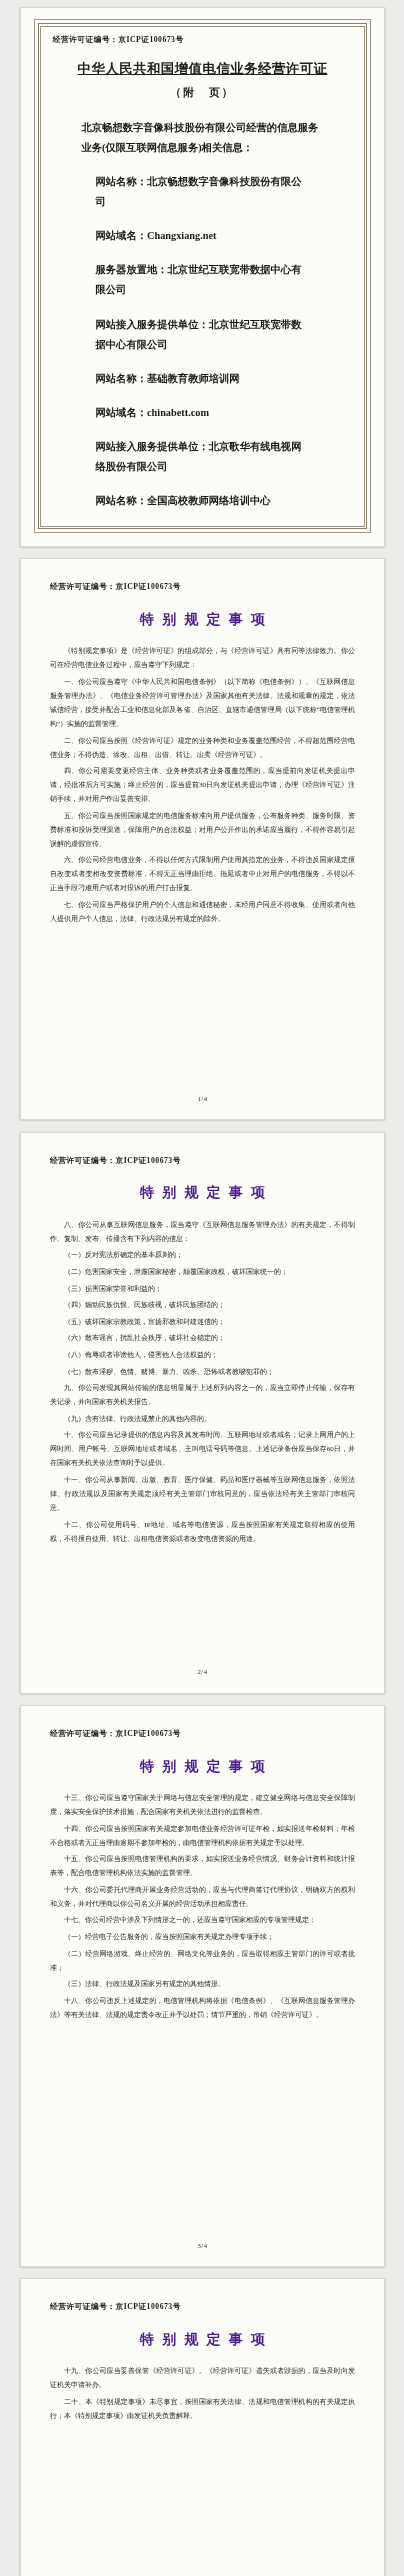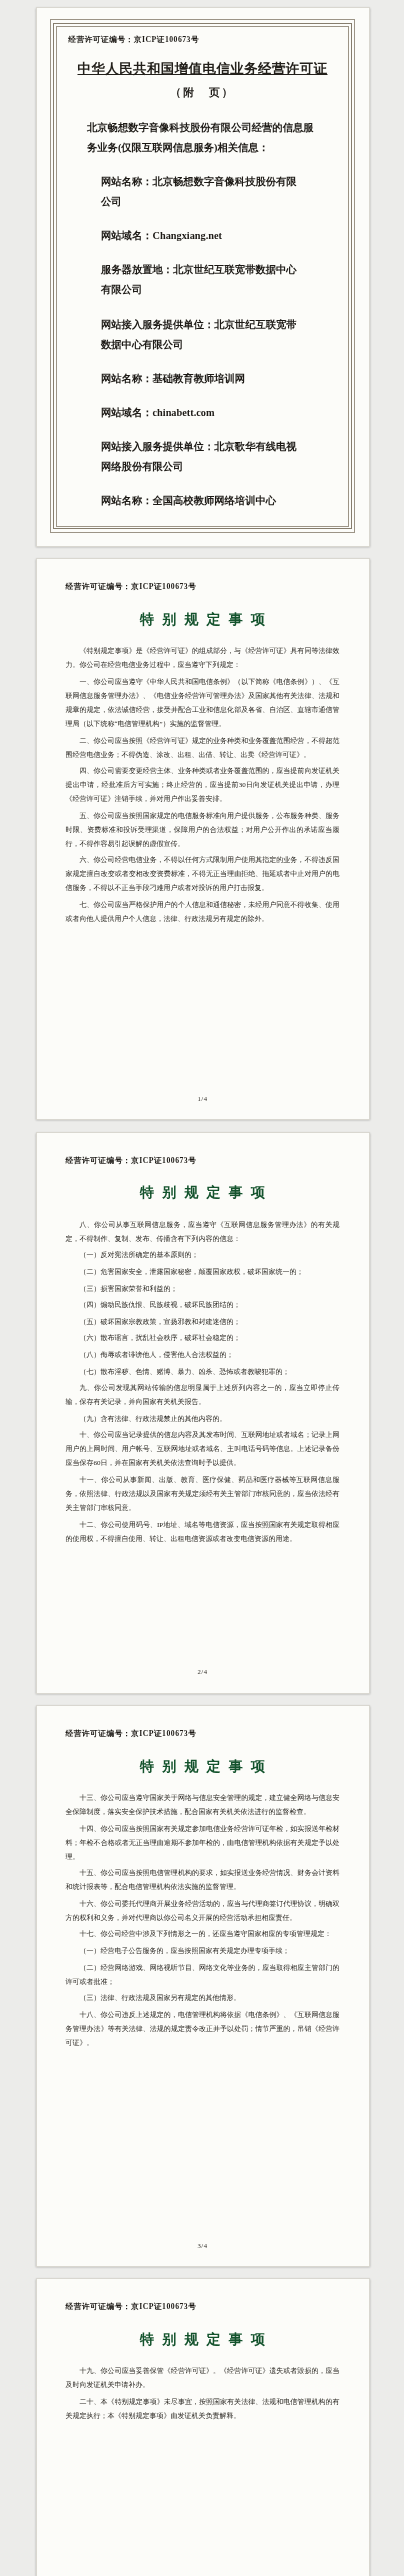--- a/index.html
+++ b/index.html
@@ -8,21 +8,21 @@
     background: #ececea;
     font-family: "Liberation Serif", "DejaVu Serif", serif;
   }
   .canvas {
     width: 405px;
     margin: 0 auto;
     padding: 7.2px 0 8.2px;
     box-sizing: border-box;
   }
   .page {
-    width: 334px;
+    width: 365px;
     margin: 0 auto 11.3px;
     background: #fcfcf9;
     border: 0.5px solid #d9d7d0;
     box-shadow: 0 0.5px 2.1px rgba(0,0,0,0.28);
     position: relative;
     box-sizing: border-box;
     color: #1d1a16;
   }
   .page:last-child { margin-bottom: 0; }
 
@@ -63,21 +63,21 @@
     text-decoration: underline;
   }
   .cover-subtitle {
     margin: 8.2px 0 17.5px;
     text-align: center;
     font-size: 10.8px;
     font-weight: bold;
     letter-spacing: 2.1px;
   }
   .cover-body {
-    padding: 0 30px;
+    padding: 0 40px;
     font-size: 10.3px;
     font-weight: bold;
     line-height: 1.95;
     word-break: break-all;
   }
   .cover-intro { margin: 0 0 3.1px; }
   .entry { margin: 14px; }
   .entries .entry:nth-child(4n+1):not(:first-child) { margin-top: 5.2px; }
 
   
@@ -87,21 +87,21 @@
     font-weight: bold;
     letter-spacing: 0.5px;
   }
   .prov-title {
     margin: 18.5px 0 15.5px;
     text-align: center;
     font-size: 14px;
     font-weight: bold;
     letter-spacing: 8.2px;
     text-indent: 8.2px;
-    color: #14532d;
+    color: #4c1d95;
   }
   .prov-body { word-break: break-all; }
   .prov-para {
     margin: 0 0 2.6px;
     font-size: 7px;
     line-height: 2.0;
     text-align: justify;
     text-indent: 2em;
     color: #26231e;
   }
@@ -200,21 +200,21 @@
       <span>经营许可证编号：</span><span>京ICP证100673号</span>
     </div>
     <h2 class="prov-title">特别规定事项</h2>
     <div class="prov-body">
         <p class="prov-para">十三、你公司应当遵守国家关于网络与信息安全管理的规定，建立健全网络与信息安全保障制度，落实安全保护技术措施，配合国家有关机关依法进行的监督检查。</p>
         <p class="prov-para">十四、你公司应当按照国家有关规定参加电信业务经营许可证年检，如实报送年检材料；年检不合格或者无正当理由逾期不参加年检的，由电信管理机构依据有关规定予以处理。</p>
         <p class="prov-para">十五、你公司应当按照电信管理机构的要求，如实报送业务经营情况、财务会计资料和统计报表等，配合电信管理机构依法实施的监督管理。</p>
         <p class="prov-para">十六、你公司委托代理商开展业务经营活动的，应当与代理商签订代理协议，明确双方的权利和义务，并对代理商以你公司名义开展的经营活动承担相应责任。</p>
         <p class="prov-para">十七、你公司经营中涉及下列情形之一的，还应当遵守国家相应的专项管理规定：</p>
         <p class="prov-para">（一）经营电子公告服务的，应当按照国家有关规定办理专项手续；</p>
-        <p class="prov-para">（二）经营网络游戏、网络视听节目、网络文化等业务的，应当取得相应主管部门的许可或者批准；</p>
+        <p class="prov-para">（二）经营网络游戏、终止经营的、网络文化等业务的，应当取得相应主管部门的许可或者批准；</p>
         <p class="prov-para">（三）法律、行政法规及国家另有规定的其他情形。</p>
         <p class="prov-para">十八、你公司违反上述规定的，电信管理机构将依据《电信条例》、《互联网信息服务管理办法》等有关法律、法规的规定责令改正并予以处罚；情节严重的，吊销《经营许可证》。</p>
       </div>
     <div class="page-no">3/4</div>
   </section>
 
   <section class="page prov-page">
     <div class="prov-header">
       <span>经营许可证编号：</span><span>京ICP证100673号</span>
     </div>

